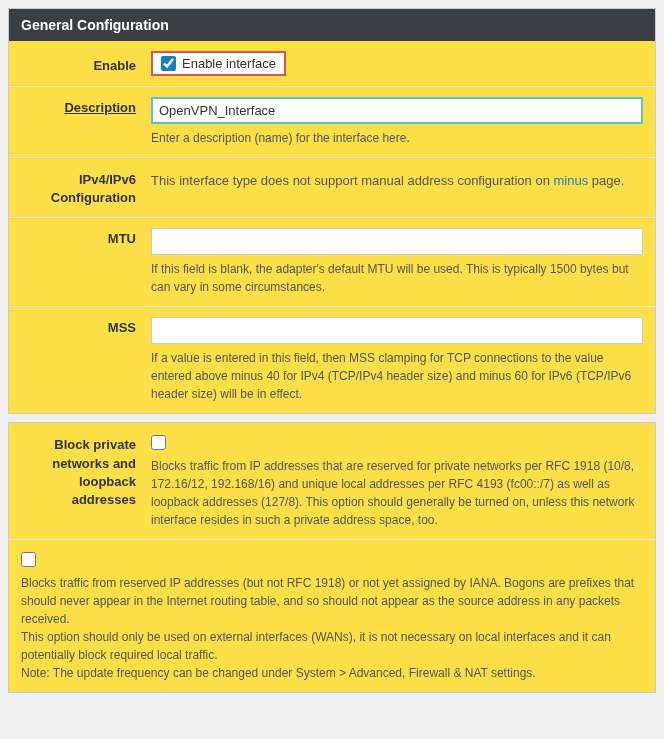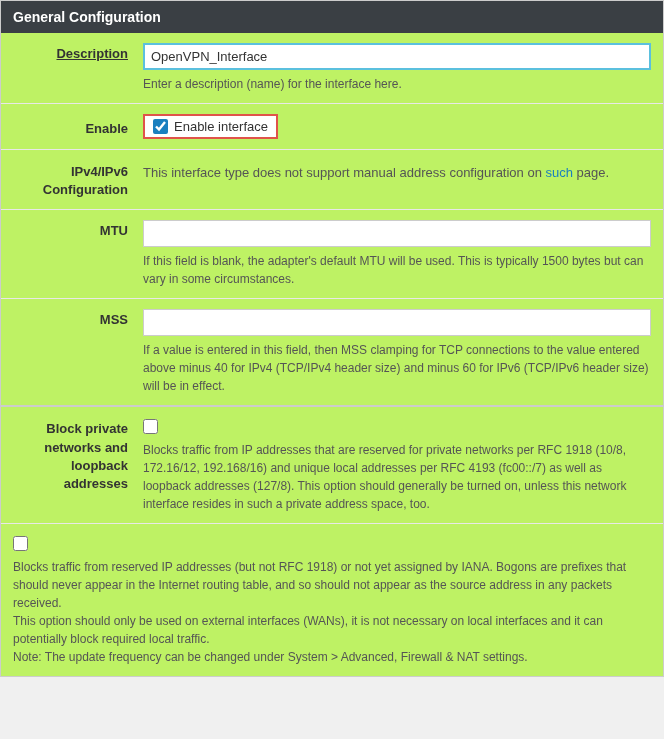--- a/index.html
+++ b/index.html
@@ -4,22 +4,23 @@
   <style>
     * { box-sizing: border-box; margin: 0; padding: 0; }
     body {
       font-family: Arial, sans-serif;
       font-size: 13px;
       background: #f0f0f0;
       color: #333;
       width: 664px;
     }
     .panel {
-      background: #bef264;
+      background: #fde047;
       border: 1px solid #ccc;
+      margin: 8px;
     }
     .panel-header {
       background: #3a3f44;
       color: #fff;
       font-size: 14px;
       font-weight: bold;
       padding: 8px 12px;
     }
     .form-row {
       display: flex;
@@ -110,45 +111,45 @@
       height: 15px;
       margin-top: 2px;
     }
   </style>
 </head>
 <body>
 
 <div class="panel">
   <div class="panel-header">General Configuration</div>
 
-  <div class="form-row">
-    <div class="form-label underline">Description</div>
-    <div class="form-content">
-      <div class="description-input-wrapper">
-        <input type="text" class="description-input" value="OpenVPN_Interface" style="">
-      </div>
-      <div class="help-text">Enter a description (name) for the interface here.</div>
-    </div>
-  </div>
-
   <div class="form-row enable-row">
     <div class="form-label">Enable</div>
     <div class="form-content">
       <div class="enable-checkbox-wrapper">
         <input type="checkbox" checked="" style="">
         <span class="enable-label">Enable interface</span>
       </div>
     </div>
   </div>
 
   <div class="form-row">
+    <div class="form-label underline">Description</div>
+    <div class="form-content">
+      <div class="description-input-wrapper">
+        <input type="text" class="description-input" value="OpenVPN_Interface" style="">
+      </div>
+      <div class="help-text">Enter a description (name) for the interface here.</div>
+    </div>
+  </div>
+
+  <div class="form-row">
     <div class="form-label label-ipv4" style="white-space:pre-line;">IPv4/IPv6
 Configuration</div>
     <div class="form-content">
-      <div class="config-text">This interface type does not support manual address configuration on <span style="color:#1a7fbf;">such</span> page.</div>
+      <div class="config-text">This interface type does not support manual address configuration on <span style="color:#1a7fbf;">minus</span> page.</div>
     </div>
   </div>
 
   <div class="form-row">
     <div class="form-label">MTU</div>
     <div class="form-content">
       <input type="text" class="text-input" value="" style="">
       <div class="help-text">If this field is blank, the adapter's default MTU will be used. This is typically 1500 bytes but can vary in some circumstances.</div>
     </div>
   </div>

